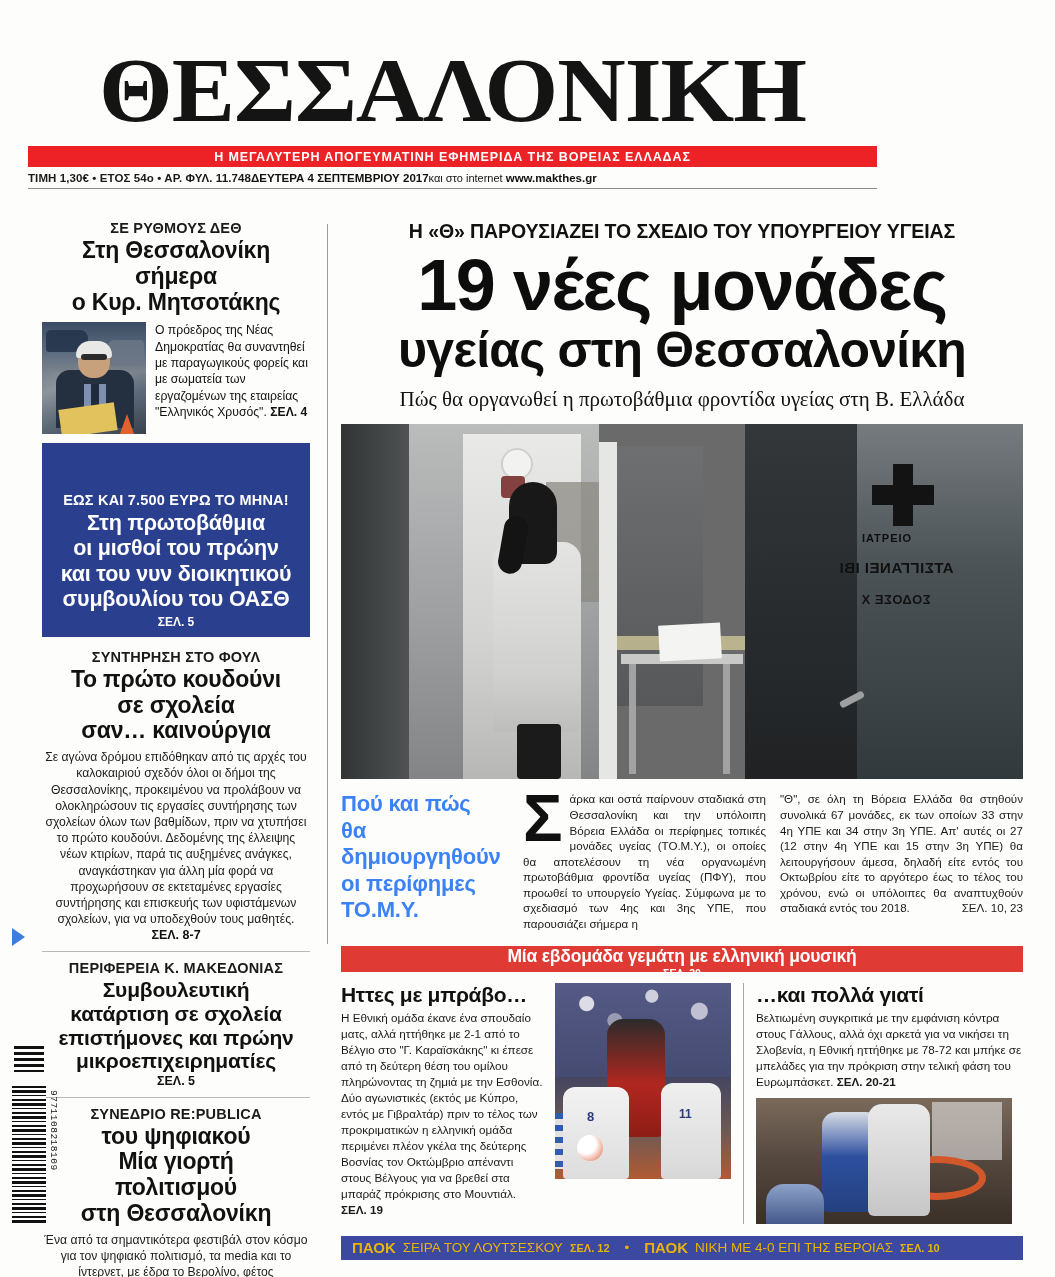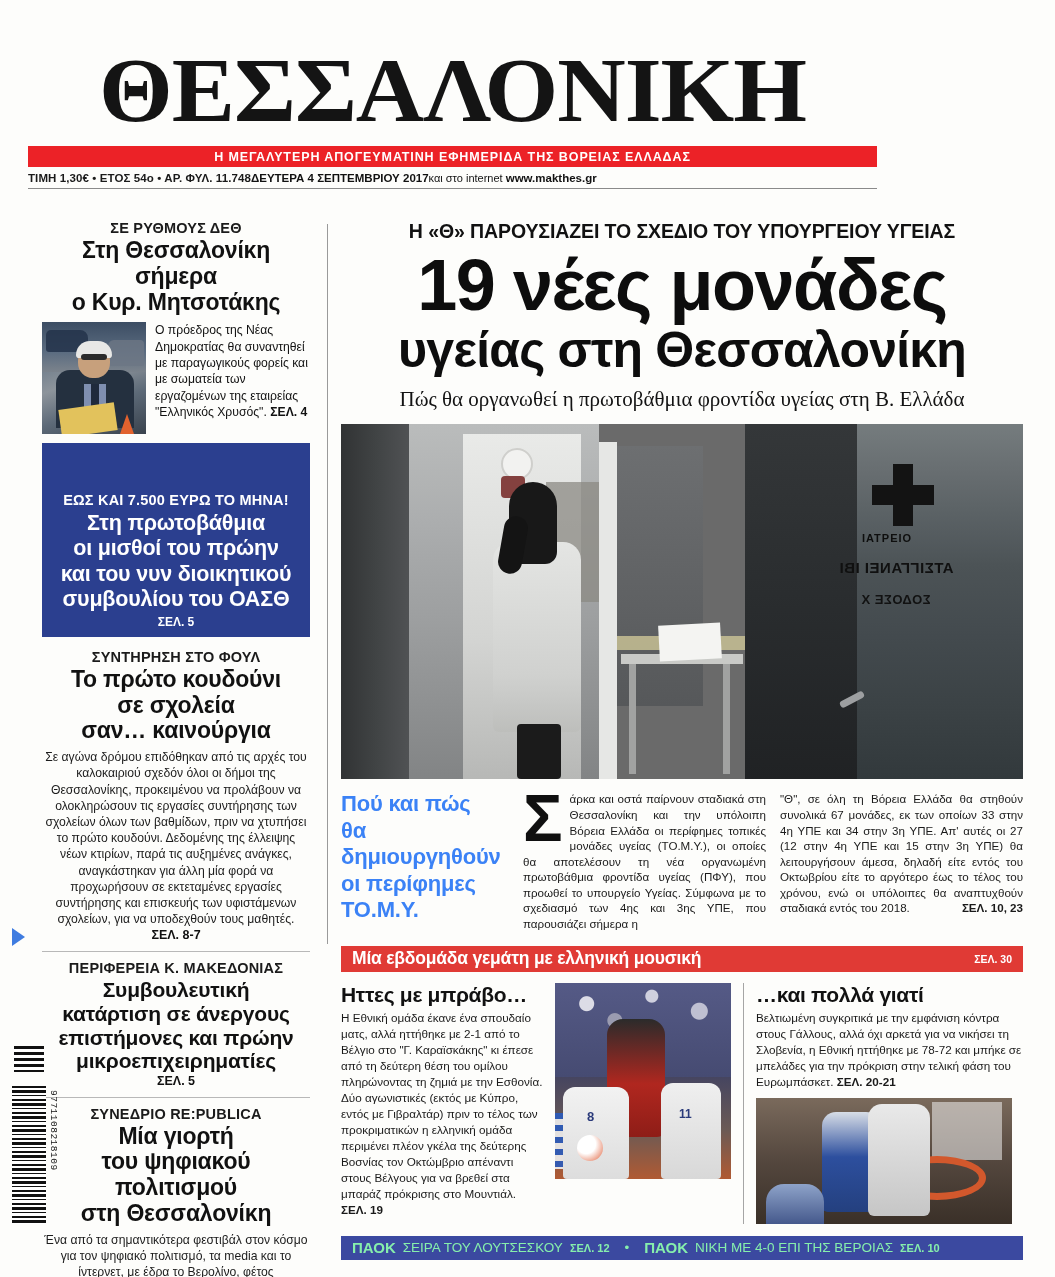--- a/index.html
+++ b/index.html
@@ -373,31 +373,32 @@
   .dropcap {
     float: left;
     font-family: "Liberation Sans", sans-serif;
     font-weight: bold;
     font-size: 66px;
     line-height: .78;
     margin: 2px 7px 0 0;
     color: #101010;
   }
   .sel-inline { font-weight: bold; }
-  .sel-right { float: right; font-weight: bold; margin-left: 40px; }
+  .sel-right { float: right; font-weight: normal; margin-left: 40px; }
 
   
   .music-banner {
     margin-top: 14px;
     background: #e03a35;
     height: 26px;
     display: flex;
     align-items: center;
     justify-content: space-between;
     padding: 0 11px;
+    flex-direction: column;
   }
   .music-banner .mb-title {
     color: #fff; font-weight: bold; font-size: 17.5px; letter-spacing: -.2px;
   }
   .music-banner .mb-sel {
     color: #fff; font-weight: bold; font-size: 10.5px;
   }
 
   
   .sports {
@@ -495,21 +496,21 @@
 
   
   .blue-strip {
     margin-top: 12px;
     background: #3b49a0;
     height: 24px;
     display: flex;
     align-items: center;
     padding: 0 11px;
     gap: 7px;
-    color: #86efac;
+    color: #eab308;
     font-size: 13.5px;
   }
   .blue-strip .bold { font-weight: bold; font-size: 15px; }
   .blue-strip .sm { font-size: 11px; font-weight: bold; }
   .blue-strip .dot { margin: 0 8px; }
 
   
   .barcode-wrap {
     position: absolute;
     left: 12px; top: 1046px;
@@ -613,32 +614,32 @@
         <div class="side-head">σαν… καινούργια</div>
         <div class="side-body center">Σε αγώνα δρόμου επιδόθηκαν από τις αρχές του καλοκαιριού σχεδόν όλοι οι δήμοι της Θεσσαλονίκης, προκειμένου να προλάβουν να ολοκληρώσουν τις εργασίες συντήρησης των σχολείων όλων των βαθμίδων, πριν να χτυπήσει το πρώτο κουδούνι. Δεδομένης της έλλειψης νέων κτιρίων, παρά τις αυξημένες ανάγκες, αναγκάστηκαν για άλλη μία φορά να προχωρήσουν σε εκτεταμένες εργασίες συντήρησης και επισκευής των υφιστάμενων σχολείων, για να υποδεχθούν τους μαθητές.</div>
         <div class="selref-line">ΣΕΛ. 8-7</div>
       </div>
 
       <div class="hr-grey"></div>
 
       <div class="block">
         <div class="kicker">ΠΕΡΙΦΕΡΕΙΑ Κ. ΜΑΚΕΔΟΝΙΑΣ</div>
         <div class="side-head sm">Συμβουλευτική</div>
-        <div class="side-head sm">κατάρτιση σε άνεργους</div>
+        <div class="side-head sm">κατάρτιση σε σχολεία</div>
         <div class="side-head sm">επιστήμονες και πρώην</div>
         <div class="side-head sm">μικροεπιχειρηματίες</div>
         <div class="selref-line">ΣΕΛ. 5</div>
       </div>
 
       <div class="hr-grey"></div>
 
       <div class="block">
         <div class="kicker">ΣΥΝΕΔΡΙΟ RE:PUBLICA</div>
+        <div class="side-head">του ψηφιακού</div>
         <div class="side-head">Μία γιορτή</div>
-        <div class="side-head">του ψηφιακού</div>
         <div class="side-head">πολιτισμού</div>
         <div class="side-head">στη Θεσσαλονίκη</div>
         <div class="side-body center">Ένα από τα σημαντικότερα φεστιβάλ στον κόσμο για τον ψηφιακό πολιτισμό, τα media και το ίντερνετ, με έδρα το Βερολίνο, φέτος διοργανώνεται σε δύο πόλεις της ευρωπαϊκής περιφέρειας, στο Δουβλίνο 7-8 Σεπτεμβρίου και στη Θεσσαλονίκη 11-13 Σεπτεμβρίου.</div>
         <div class="selref-line">ΣΕΛ. 24</div>
       </div>
 
     </div>
 
     <div class="col-main">
 

